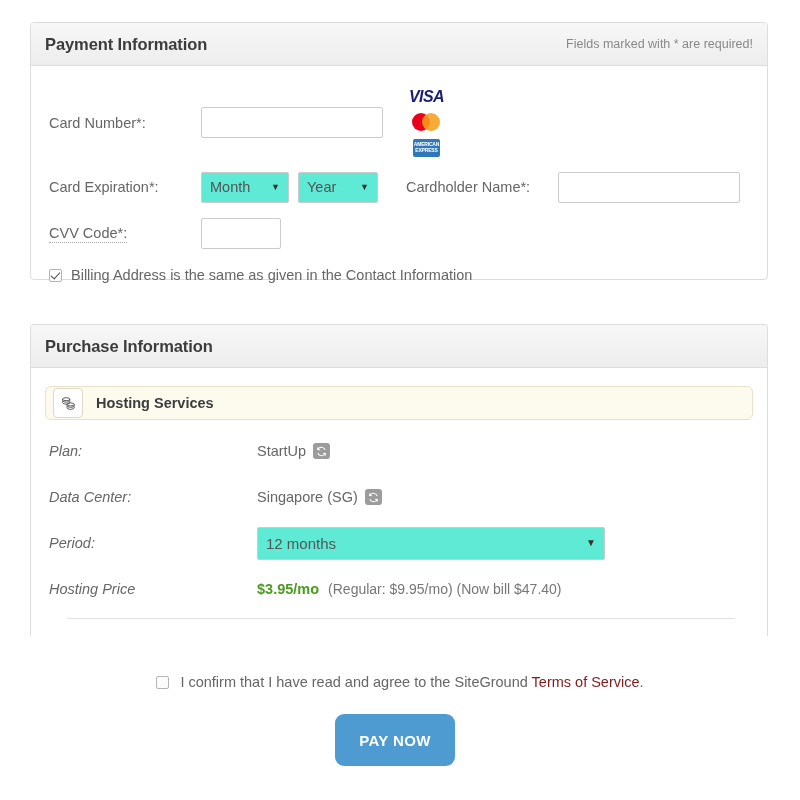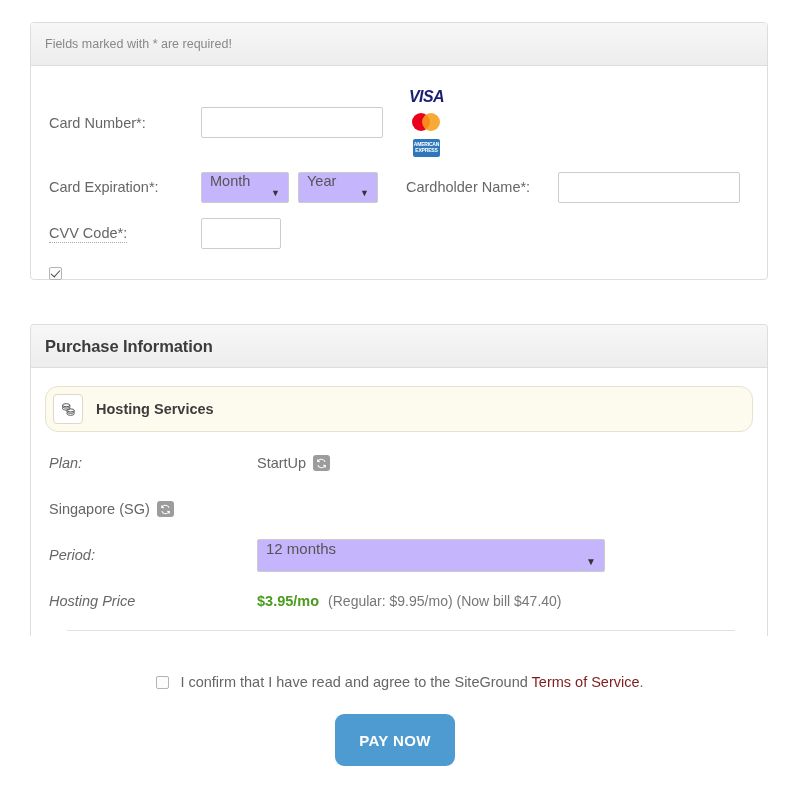--- a/index.html
+++ b/index.html
@@ -131,28 +131,28 @@
     color: #fff; font-size: 5px; font-weight: bold; line-height: 1.15;
     text-align: center; letter-spacing: -0.2px;
   }
 
   
   .select-box {
     position: relative;
     height: 31px;
     border: 1px solid #cccccc;
     border-radius: 2px;
-    background: #c4b5fd;
+    background: #5eead4;
     display: inline-flex;
+    align-items: center;
     box-sizing: border-box;
     font-size: 14.5px;
     color: #555;
     padding: 0 8px;
     cursor: pointer;
-    flex-direction: column;
   }
   .select-box .caret {
     margin-left: auto;
     padding-left: 10px;
     font-size: 9px;
     color: #333;
     line-height: 1;
   }
   #month-select { width: 88px; }
   #year-select { width: 80px; margin-left: 9px; }
@@ -184,24 +184,24 @@
     width: 4px; height: 8px;
     border: solid #4a4a4a;
     border-width: 0 1.6px 1.6px 0;
     transform: rotate(42deg);
   }
   .check-label { font-size: 14.5px; color: #666; }
 
   
   .service-bar {
     margin: 18px 14px 0 14px;
-    height: 46px;
+    height: 34px;
     background: #fdfbee;
     border: 1px solid #e6e2cd;
-    border-radius: 13px;
+    border-radius: 6px;
     display: flex;
     align-items: center;
     padding-left: 7px;
     box-sizing: border-box;
   }
   .service-icon {
     width: 28px; height: 28px;
     border: 1px solid #ded9c4;
     border-radius: 4px;
     background: #ffffff;
@@ -294,20 +294,21 @@
     cursor: pointer;
   }
 </style>
 </head>
 <body>
 
 <div class="page">
 
   <div class="panel panel-payment">
     <div class="panel-head">
+      <div class="panel-title">Payment Information</div>
       <div class="panel-note">Fields marked with * are required!</div>
     </div>
 
     <div class="panel-body">
 
       <div class="form-row">
         <div class="f-label">Card Number*:</div>
         <input class="text-input" id="card-number-input" type="text" value="" placeholder="" style="">
         <div class="card-brands">
           <span class="brand brand-visa">VISA</span>
@@ -338,20 +339,21 @@
 
       <div class="form-row">
         <div class="label-cell">
           <span class="f-label dotted">CVV Code*:</span>
         </div>
         <input class="text-input" id="cvv-input" type="text" value="" placeholder="" style="">
       </div>
 
       <div class="check-row">
         <span class="cbox checked"></span>
+        <span class="check-label">Billing Address is the same as given in the Contact Information</span>
       </div>
 
     </div>
   </div>
 
   <div class="panel panel-purchase">
     <div class="panel-head">
       <div class="panel-title">Purchase Information</div>
     </div>
 
@@ -380,20 +382,21 @@
           <span class="refresh-btn">
             <svg width="11" height="11" viewBox="0 0 12 12" aria-hidden="true">
               <path d="M9.4 4.4A3.6 3.6 0 0 0 3 3.4l1.3.1-.1 1.1-3-.3.3-3 1.1.1-.1 1A4.7 4.7 0 0 1 10.5 4.2z" fill="#fff"></path>
               <path d="M2.6 7.6a3.6 3.6 0 0 0 6.4 1l-1.3-.1.1-1.1 3 .3-.3 3-1.1-.1.1-1A4.7 4.7 0 0 1 1.5 7.8z" fill="#fff"></path>
             </svg>
           </span>
         </div>
       </div>
 
       <div class="p-row">
+        <div class="p-label">Data Center:</div>
         <div class="p-value">
           <span>Singapore (SG)</span>
           <span class="refresh-btn">
             <svg width="11" height="11" viewBox="0 0 12 12" aria-hidden="true">
               <path d="M9.4 4.4A3.6 3.6 0 0 0 3 3.4l1.3.1-.1 1.1-3-.3.3-3 1.1.1-.1 1A4.7 4.7 0 0 1 10.5 4.2z" fill="#fff"></path>
               <path d="M2.6 7.6a3.6 3.6 0 0 0 6.4 1l-1.3-.1.1-1.1 3 .3-.3 3-1.1-.1.1-1A4.7 4.7 0 0 1 1.5 7.8z" fill="#fff"></path>
             </svg>
           </span>
         </div>
       </div>

